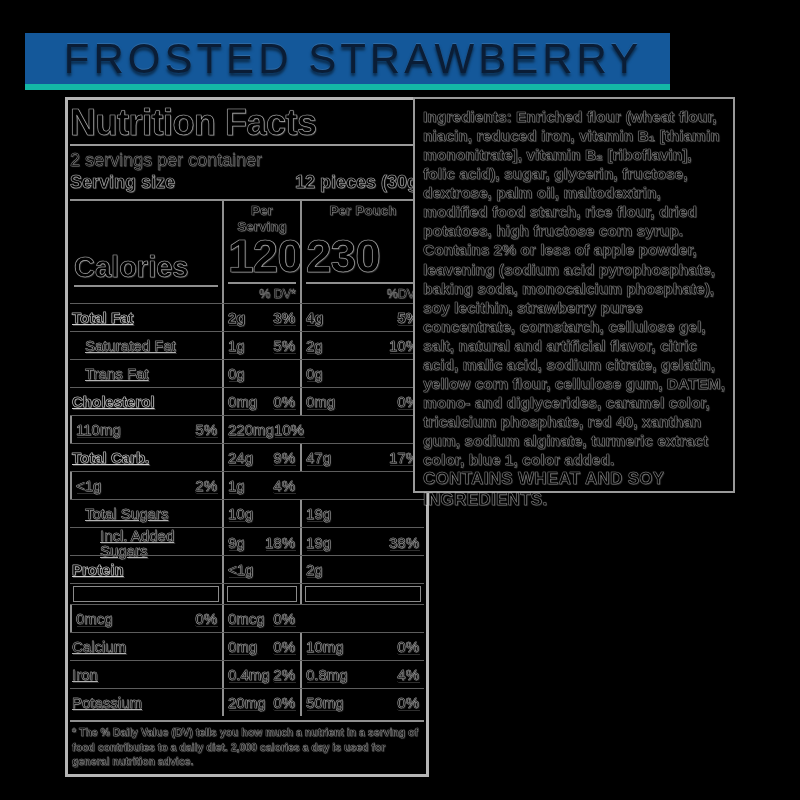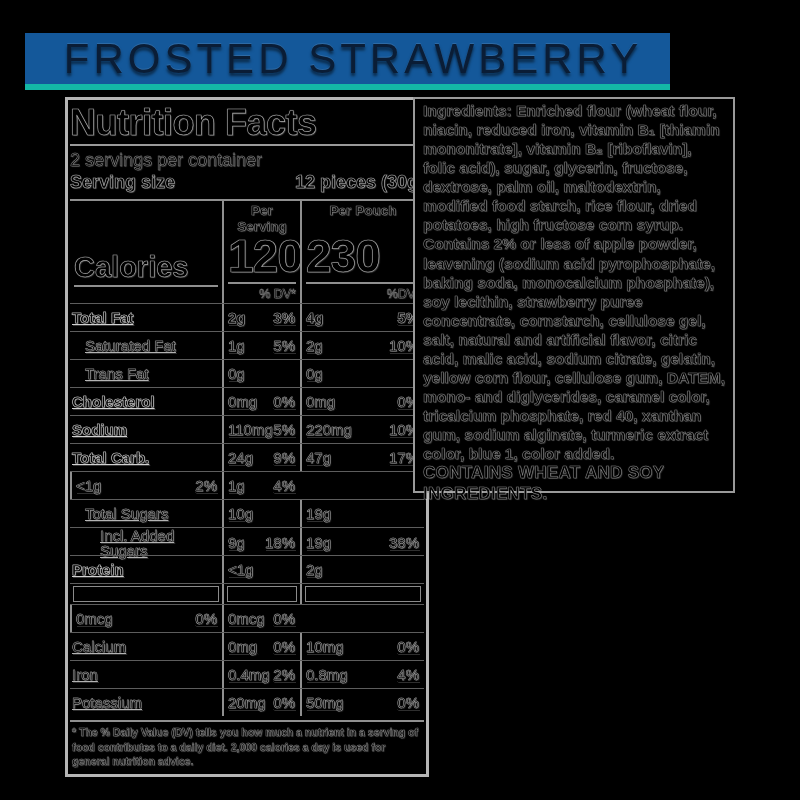--- a/index.html
+++ b/index.html
@@ -67,21 +67,21 @@
   .barrow .tcell{padding:2px 3px;}
   .hbar{height:100%;border:1px solid #8a8a8a;box-sizing:border-box;}
 
   
   .foot{border-top:2px solid #8f8f8f;margin-top:auto;padding:3px 2px 2px 2px;}
   .foot-text{font-size:10.5px;font-weight:bold;line-height:1.35;}
 
   
   .ing{position:absolute;left:413px;top:97px;width:322px;height:396px;
       box-sizing:border-box;border:2px solid #9a9a9a;background:#000;
-      padding:2px 8px;}
+      padding:8px 8px;}
   .ing p{margin:0;font-size:15.5px;font-weight:bold;line-height:1.23;}
   .ing .allergen{font-size:17px;letter-spacing:.3px;}
 </style>
 </head>
 <body>
 
 <div class="stage">
 
   <div class="banner">
     <div class="banner-title">FROSTED STRAWBERRY</div>
@@ -156,21 +156,20 @@
         <div class="tcell c2 valcell plain">
             <span class="amt emb">0mg</span>
             <span class="dvv emb">0%</span>
           </div>
         <div class="tcell c3 valcell plain">
             <span class="amt emb">0mg</span>
             <span class="dvv emb">0%</span>
           </div>
       </div>
       <div class="trow nrow">
-        <div class="tcell lab b emb-b">Sodium</div>
         <div class="tcell c2 valcell plain">
             <span class="amt emb">110mg</span>
             <span class="dvv emb">5%</span>
           </div>
         <div class="tcell c3 valcell plain">
             <span class="amt emb">220mg</span>
             <span class="dvv emb">10%</span>
           </div>
       </div>
       <div class="trow nrow">

